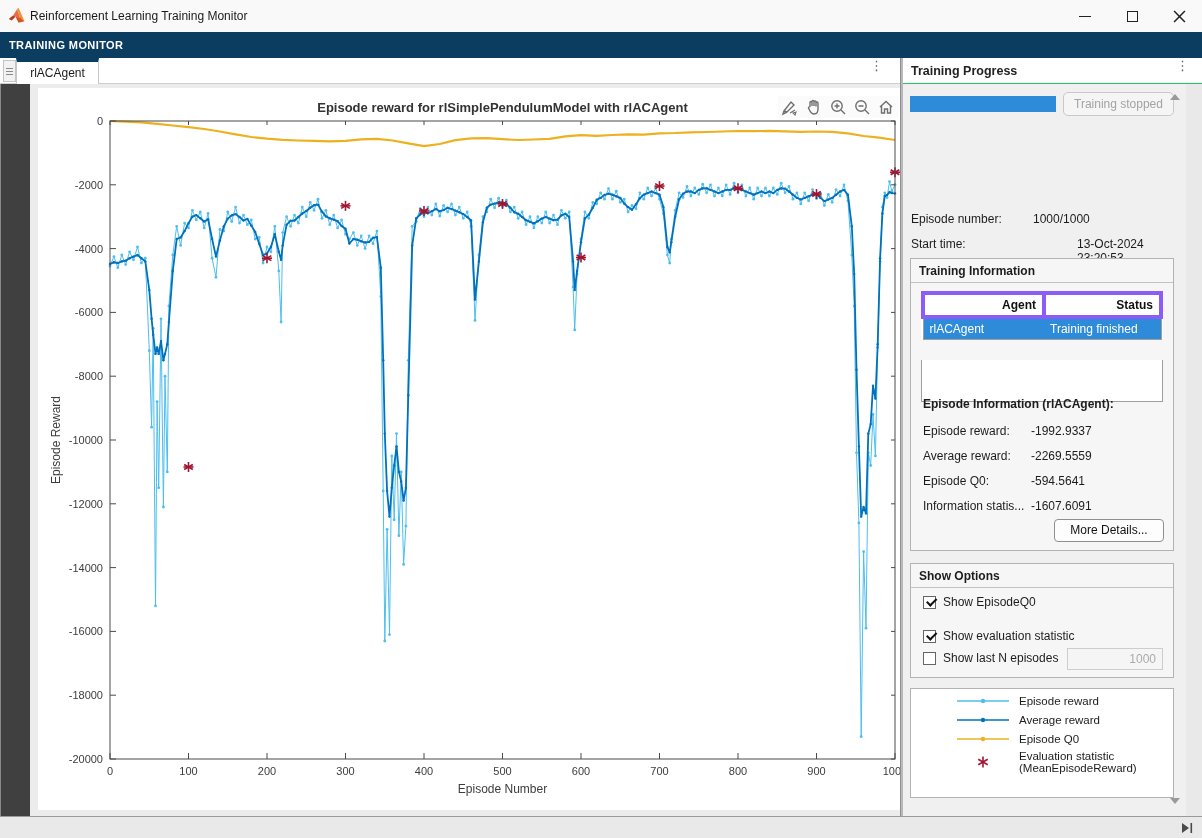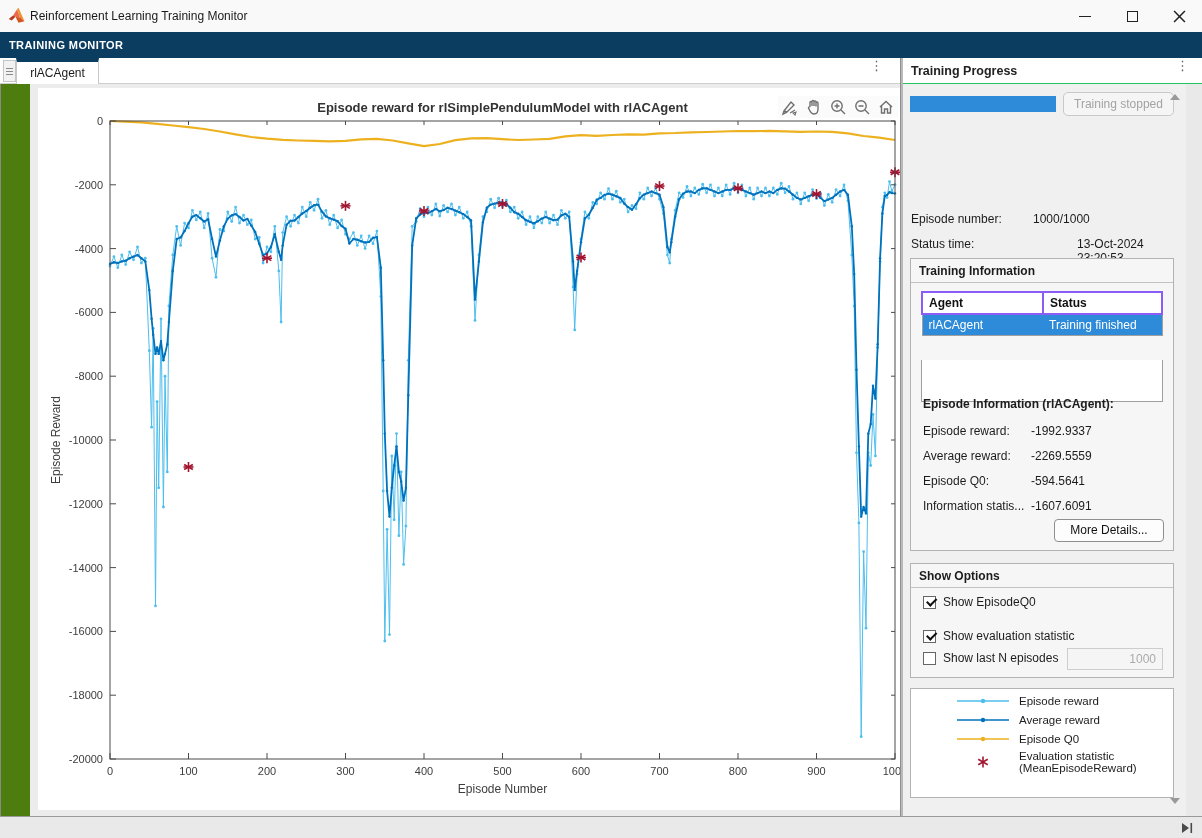--- a/index.html
+++ b/index.html
@@ -1,18 +1,18 @@
 <!DOCTYPE html>
 <html><head>
 <meta charset="utf-8">
 <style>
   * { margin:0; padding:0; box-sizing:border-box; }
   html,body { width:1202px; height:838px; overflow:hidden; background:#e9e9e9;
     font-family:"Liberation Sans", sans-serif; }
-  #win { position:relative; width:998px; height:838px; background:#4d7c0f;
+  #win { position:relative; width:998px; height:838px; background:#404040;
     outline:1px solid #8a8a8a; outline-offset:-1px; }
 
   
   #titlebar { position:absolute; left:0; top:0; width:1202px; height:32px; background:#f9f9f9; }
   #titlebar .ttl { position:absolute; left:30px; top:9px; font-size:12px; color:#1a1a1a; }
   #logo { position:absolute; left:8px; top:7px; width:18px; height:18px; }
   .winbtn { position:absolute; top:0; width:46px; height:32px; display:flex; align-items:center; justify-content:center; cursor:default; }
   #btn-min { right:94px; } #btn-max { right:47px; } #btn-close { right:0; }
   #btn-min span { width:12px; height:0; border-top:1.6px solid #222; display:block; }
   #btn-max span { width:11px; height:11px; border:1.4px solid #222; display:block; }
@@ -49,21 +49,21 @@
   #rpanel { position:absolute; left:903px; top:84px; width:283px; height:732px; background:#f0f0f0; }
   .rlabel { position:absolute; font-size:12px; color:#1c1c1c; }
   .rvalue { position:absolute; font-size:12px; color:#1c1c1c; }
   #progressbar { position:absolute; left:7px; top:12px; width:146px; height:16px; background:#e4e4e4; }
   #progressbar .fill { height:100%; background:#2e8bd9; }
   #btn-stopped { position:absolute; left:160px; top:8px; width:111px; height:24px; border:1px solid #c9c9c9; border-radius:5px; background:#f5f5f5; color:#a3a3a3; font-size:12px; text-align:center; line-height:22px; }
   .groupbox { position:absolute; left:7px; width:264px; background:#f6f6f6; border:1px solid #b3b3b3; }
   .groupbox .gtitle { display:block; font-size:12px; font-weight:bold; color:#1c1c1c; padding:5px 8px 4px 8px; border-bottom:1px solid #c2c2c2; }
   
   #agent-table { position:absolute; left:10px; top:32px; width:242px; border:1px solid #9f9f9f; background:#fff; border-collapse:collapse; font-size:12px; }
-  #agent-table th { text-align:left; font-weight:bold; color:#111; border:2px solid #8b5cf6; padding:3px 6px; background:#fff; }
+  #agent-table th { text-align:right; font-weight:bold; color:#111; border:4px solid #8b5cf6; padding:3px 6px; background:#fff; }
   #agent-table td { padding:3px 6px; border:0; }
   #agent-table tr.sel { background:#2e8bd9; color:#fff; }
   #table-spacer { position:absolute; left:10px; top:101px; width:242px; height:42px; background:#fff; border:1px solid #9f9f9f; border-top:0; }
   .btn { border:1px solid #8f8f8f; border-radius:4px; background:#fdfdfd; font-size:12px; color:#111; text-align:center; }
   #btn-more { position:absolute; left:143px; top:260px; width:110px; height:23px; line-height:21px; }
   
   .cbrow { position:absolute; left:12px; display:flex; align-items:center; gap:7px; }
   .cb { width:13px; height:13px; border:1px solid #666; background:#fff; position:relative; }
   .cb.on::after { content:""; position:absolute; left:2px; top:-1px; width:8px; height:4px; border-left:2px solid #111; border-bottom:2px solid #111; transform:rotate(-45deg) translate(-1px,2px); }
   .cbrow .cblbl { font-size:12px; color:#1c1c1c; }
@@ -733,21 +733,21 @@
   <div id="divider"></div>
 
   <div id="rpanel">
     <div id="progressbar">
         <div class="fill" id="pb-fill" style="width: 100%;"></div>
       </div>
     <div id="btn-stopped">Training stopped</div>
 
     <span class="rlabel" style="left:8px;  top:128px;">Episode number:</span>
     <span class="rvalue" style="left:130px;top:128px;">1000/1000</span>
-    <span class="rlabel" style="left:8px;  top:153px;">Status time:</span>
+    <span class="rlabel" style="left:8px;  top:153px;">Start time:</span>
     <span class="rvalue" style="left:130px;top:153px;margin-left:44px;">13-Oct-2024 23:20:53</span>
     <span class="rlabel" style="left:8px;  top:178px;">Duration:</span>
     <span class="rvalue" style="left:130px;top:178px;">01:41:14</span>
     <span class="rlabel" style="left:8px;  top:203px;">Final result:</span>
     <span class="rvalue" style="left:130px;top:203px;width:145px;line-height:15px;">Training finished with maximum number of episodes.</span>
 
     <div class="groupbox" id="gb-train" style="top:174px; height:293px; top:174px;">
       <span class="gtitle">Training Information</span>
       <table id="agent-table">
         <thead>

